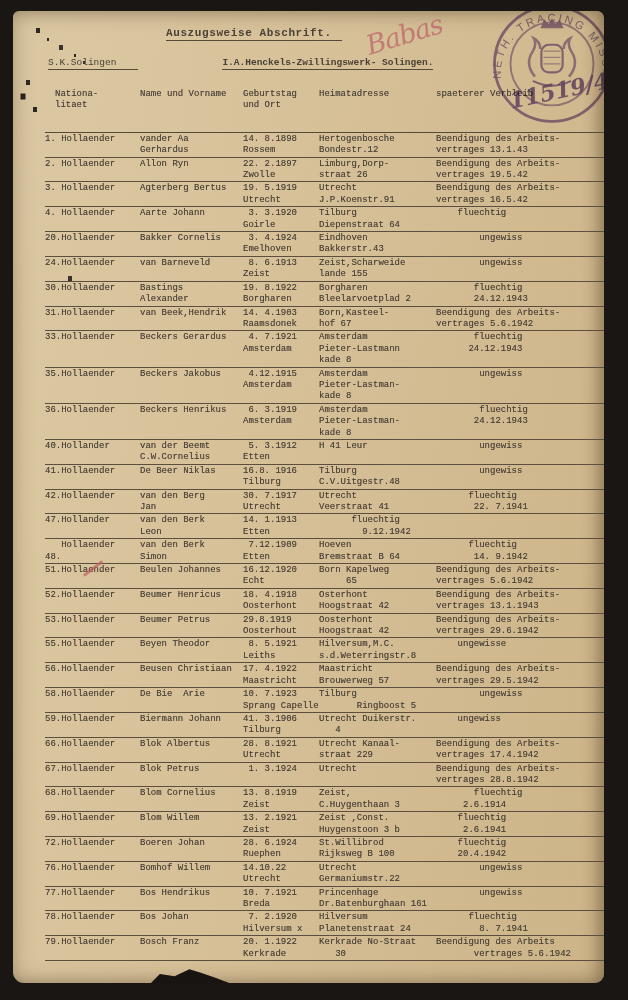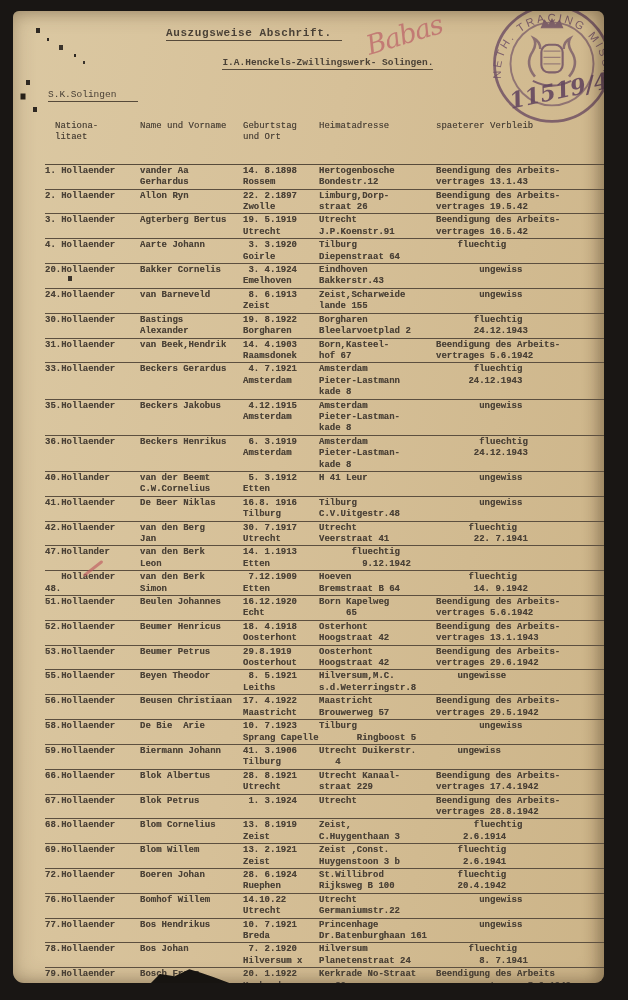--- a/index.html
+++ b/index.html
@@ -15,30 +15,30 @@
     border-radius:6px 7px 9px 11px;
     overflow:hidden;
     color:#4a4136;
     padding:16px 0 0 32px;box-sizing:border-box;
   }
   .pre{white-space:pre;}
   .u{border-bottom:1px solid #564a3a;padding-bottom:1px;}
   .title{margin-left:121px;font-size:11px;letter-spacing:.6px;font-weight:bold;}
   .title span{padding-right:10px;}
   .subheads{display:flex;margin-top:18px;font-size:9.5px;}
-  .sub-left{margin-left:3px;margin-top:32px;}
+  .sub-left{margin-left:3px;}
   .sub-left .u{padding-right:22px;}
   .sub-center{margin-left:84px;font-weight:bold;}
   .colheads{display:grid;grid-template-columns:95px 103px 76px 117px 169px;
     margin-top:21px;font-size:9px;line-height:11.4px;
     border-bottom:1px solid #564a3a;padding-bottom:20px;width:560px;}
   .colheads .cell:first-child{padding-left:10px;}
   .rows{width:560px;}
   .row{display:grid;grid-template-columns:95px 103px 76px 117px 169px;
-    border-bottom:1px solid #5c4f3f;padding-top:1px;font-weight:bold;}
+    border-bottom:1px solid #5c4f3f;padding-top:1px;}
   .cell{font-size:9px;line-height:11.4px;white-space:pre;overflow:visible;
     text-shadow:0 0 .5px rgba(74,65,54,.55);}
   
   .stamp{position:absolute;top:-9px;right:-14px;width:132px;height:128px;
     mix-blend-mode:multiply;opacity:.92;}
   
   .red-script{position:absolute;left:352px;top:8px;
     font-family:"DejaVu Serif",serif;font-style:italic;font-size:27px;
     color:rgba(186,92,100,.68);transform:rotate(-17deg);letter-spacing:-1px;}
   .red-mark{position:absolute;left:68px;top:556px;width:24px;height:2.5px;

